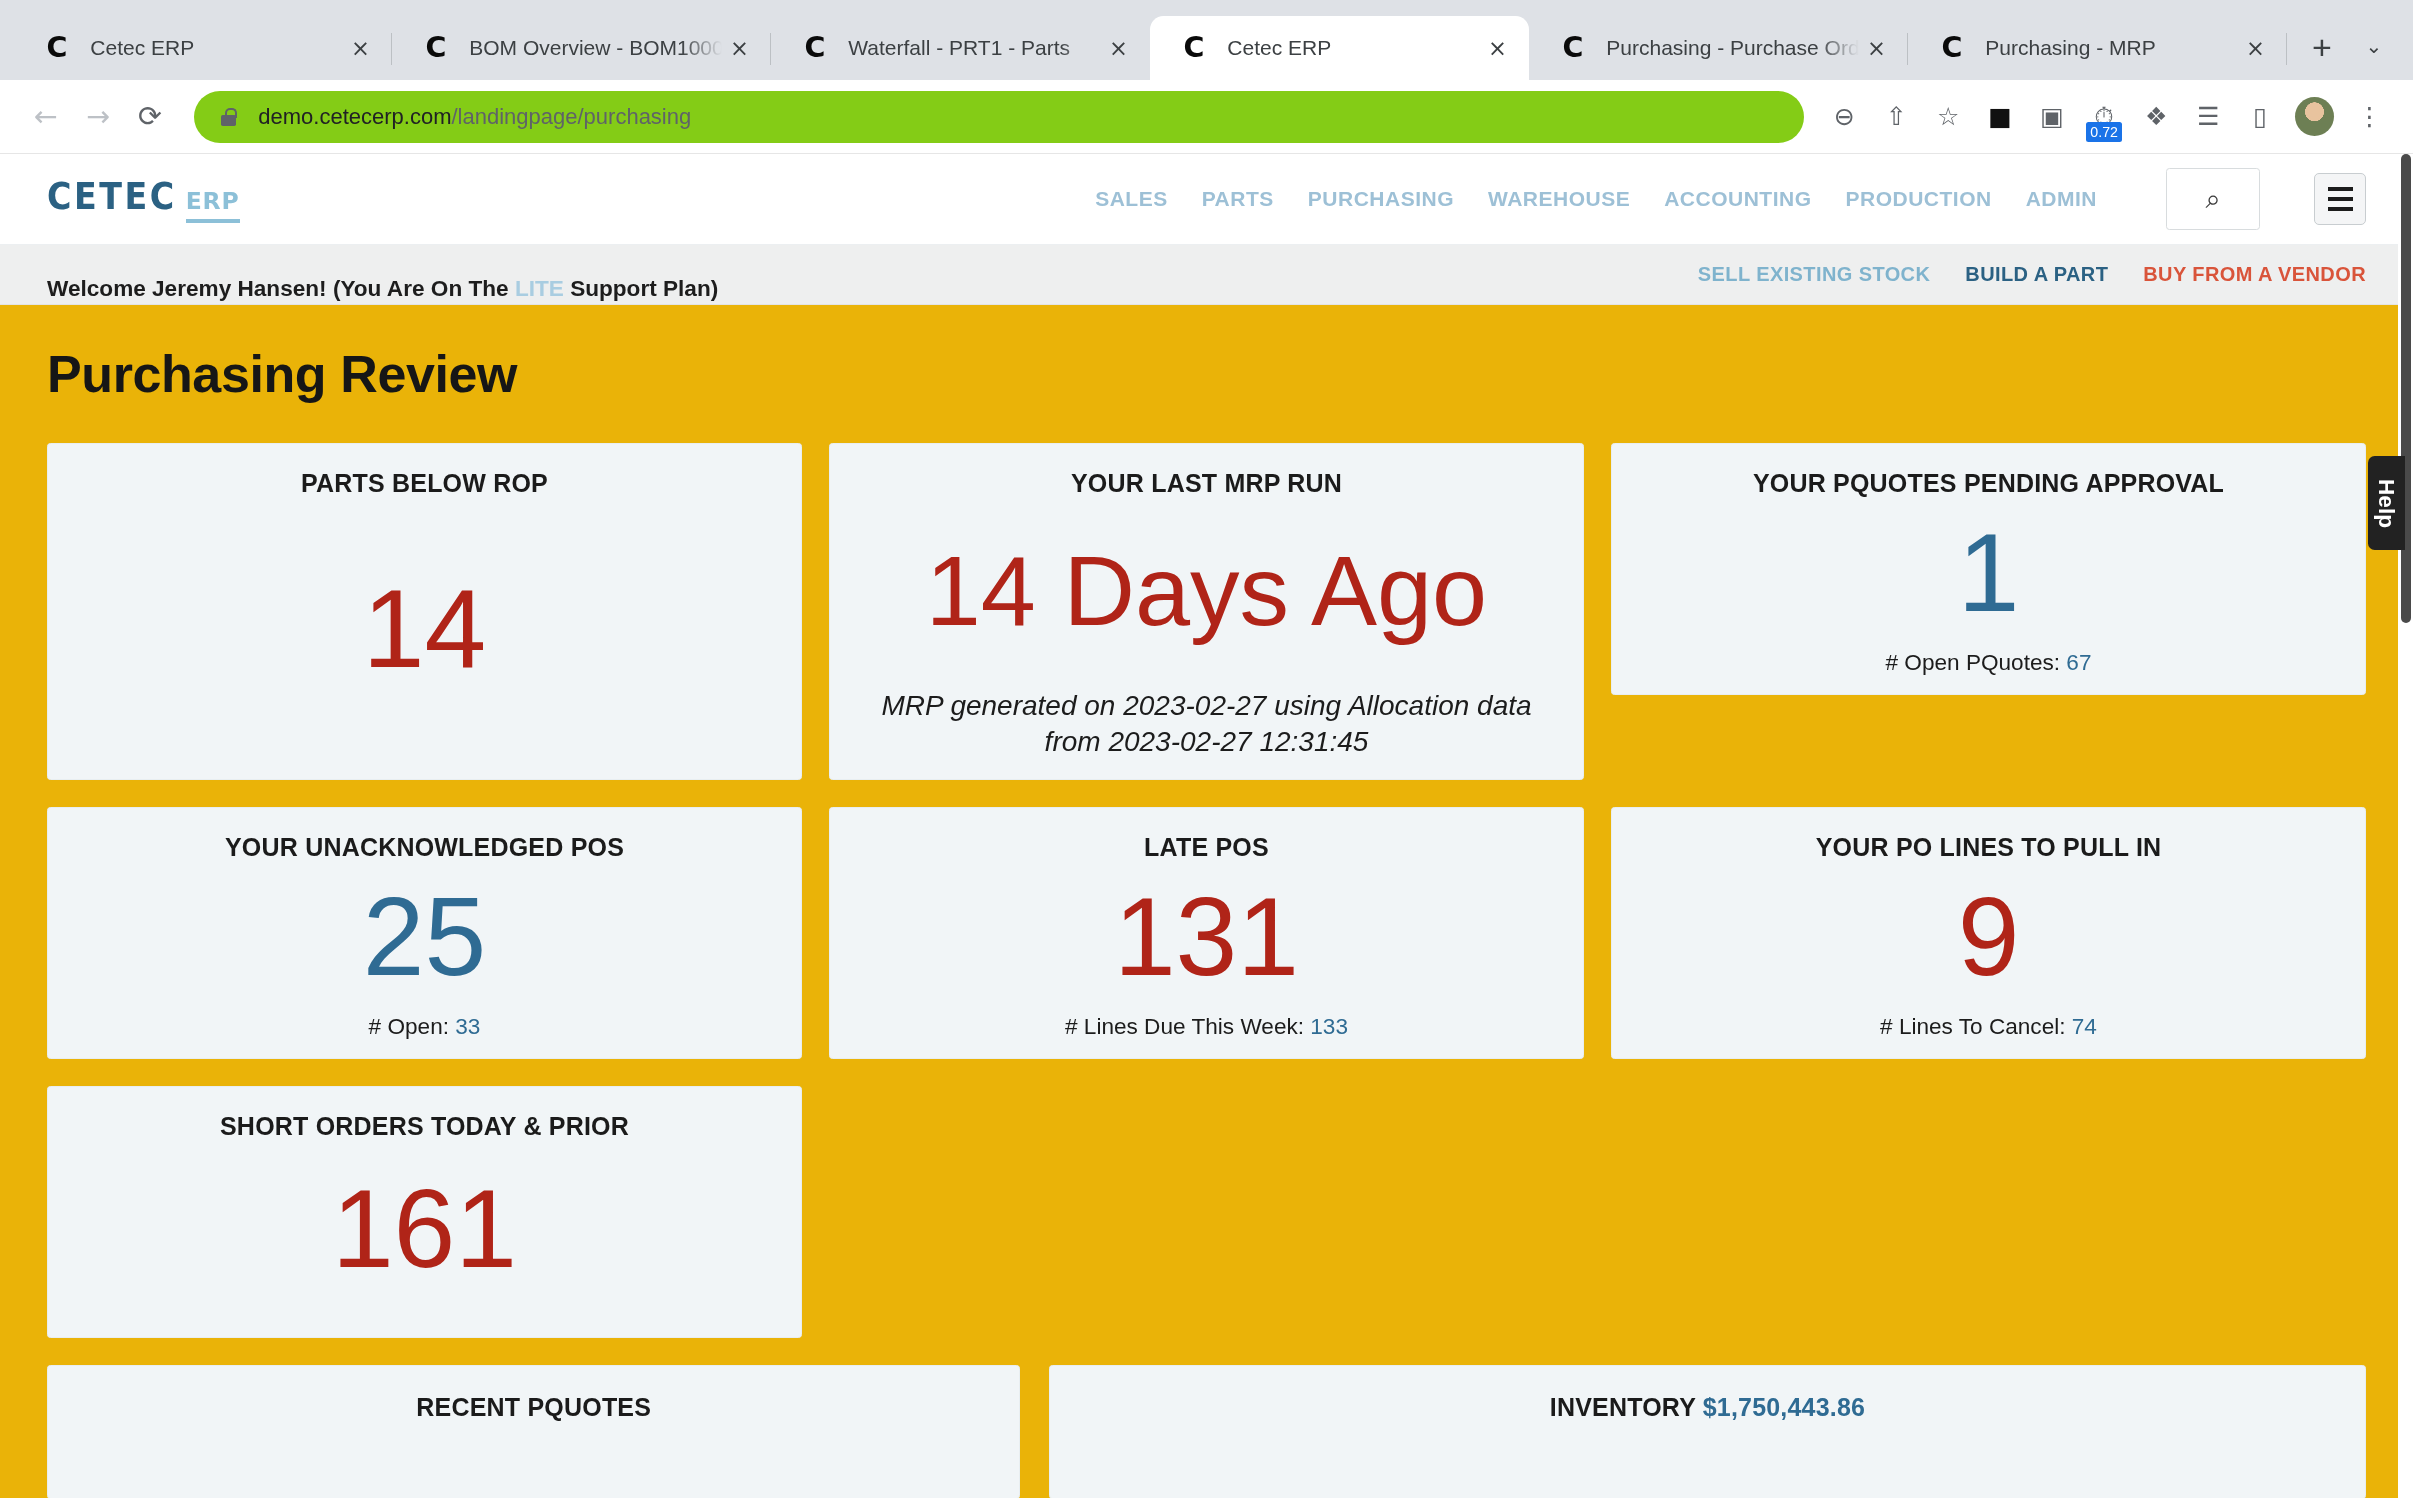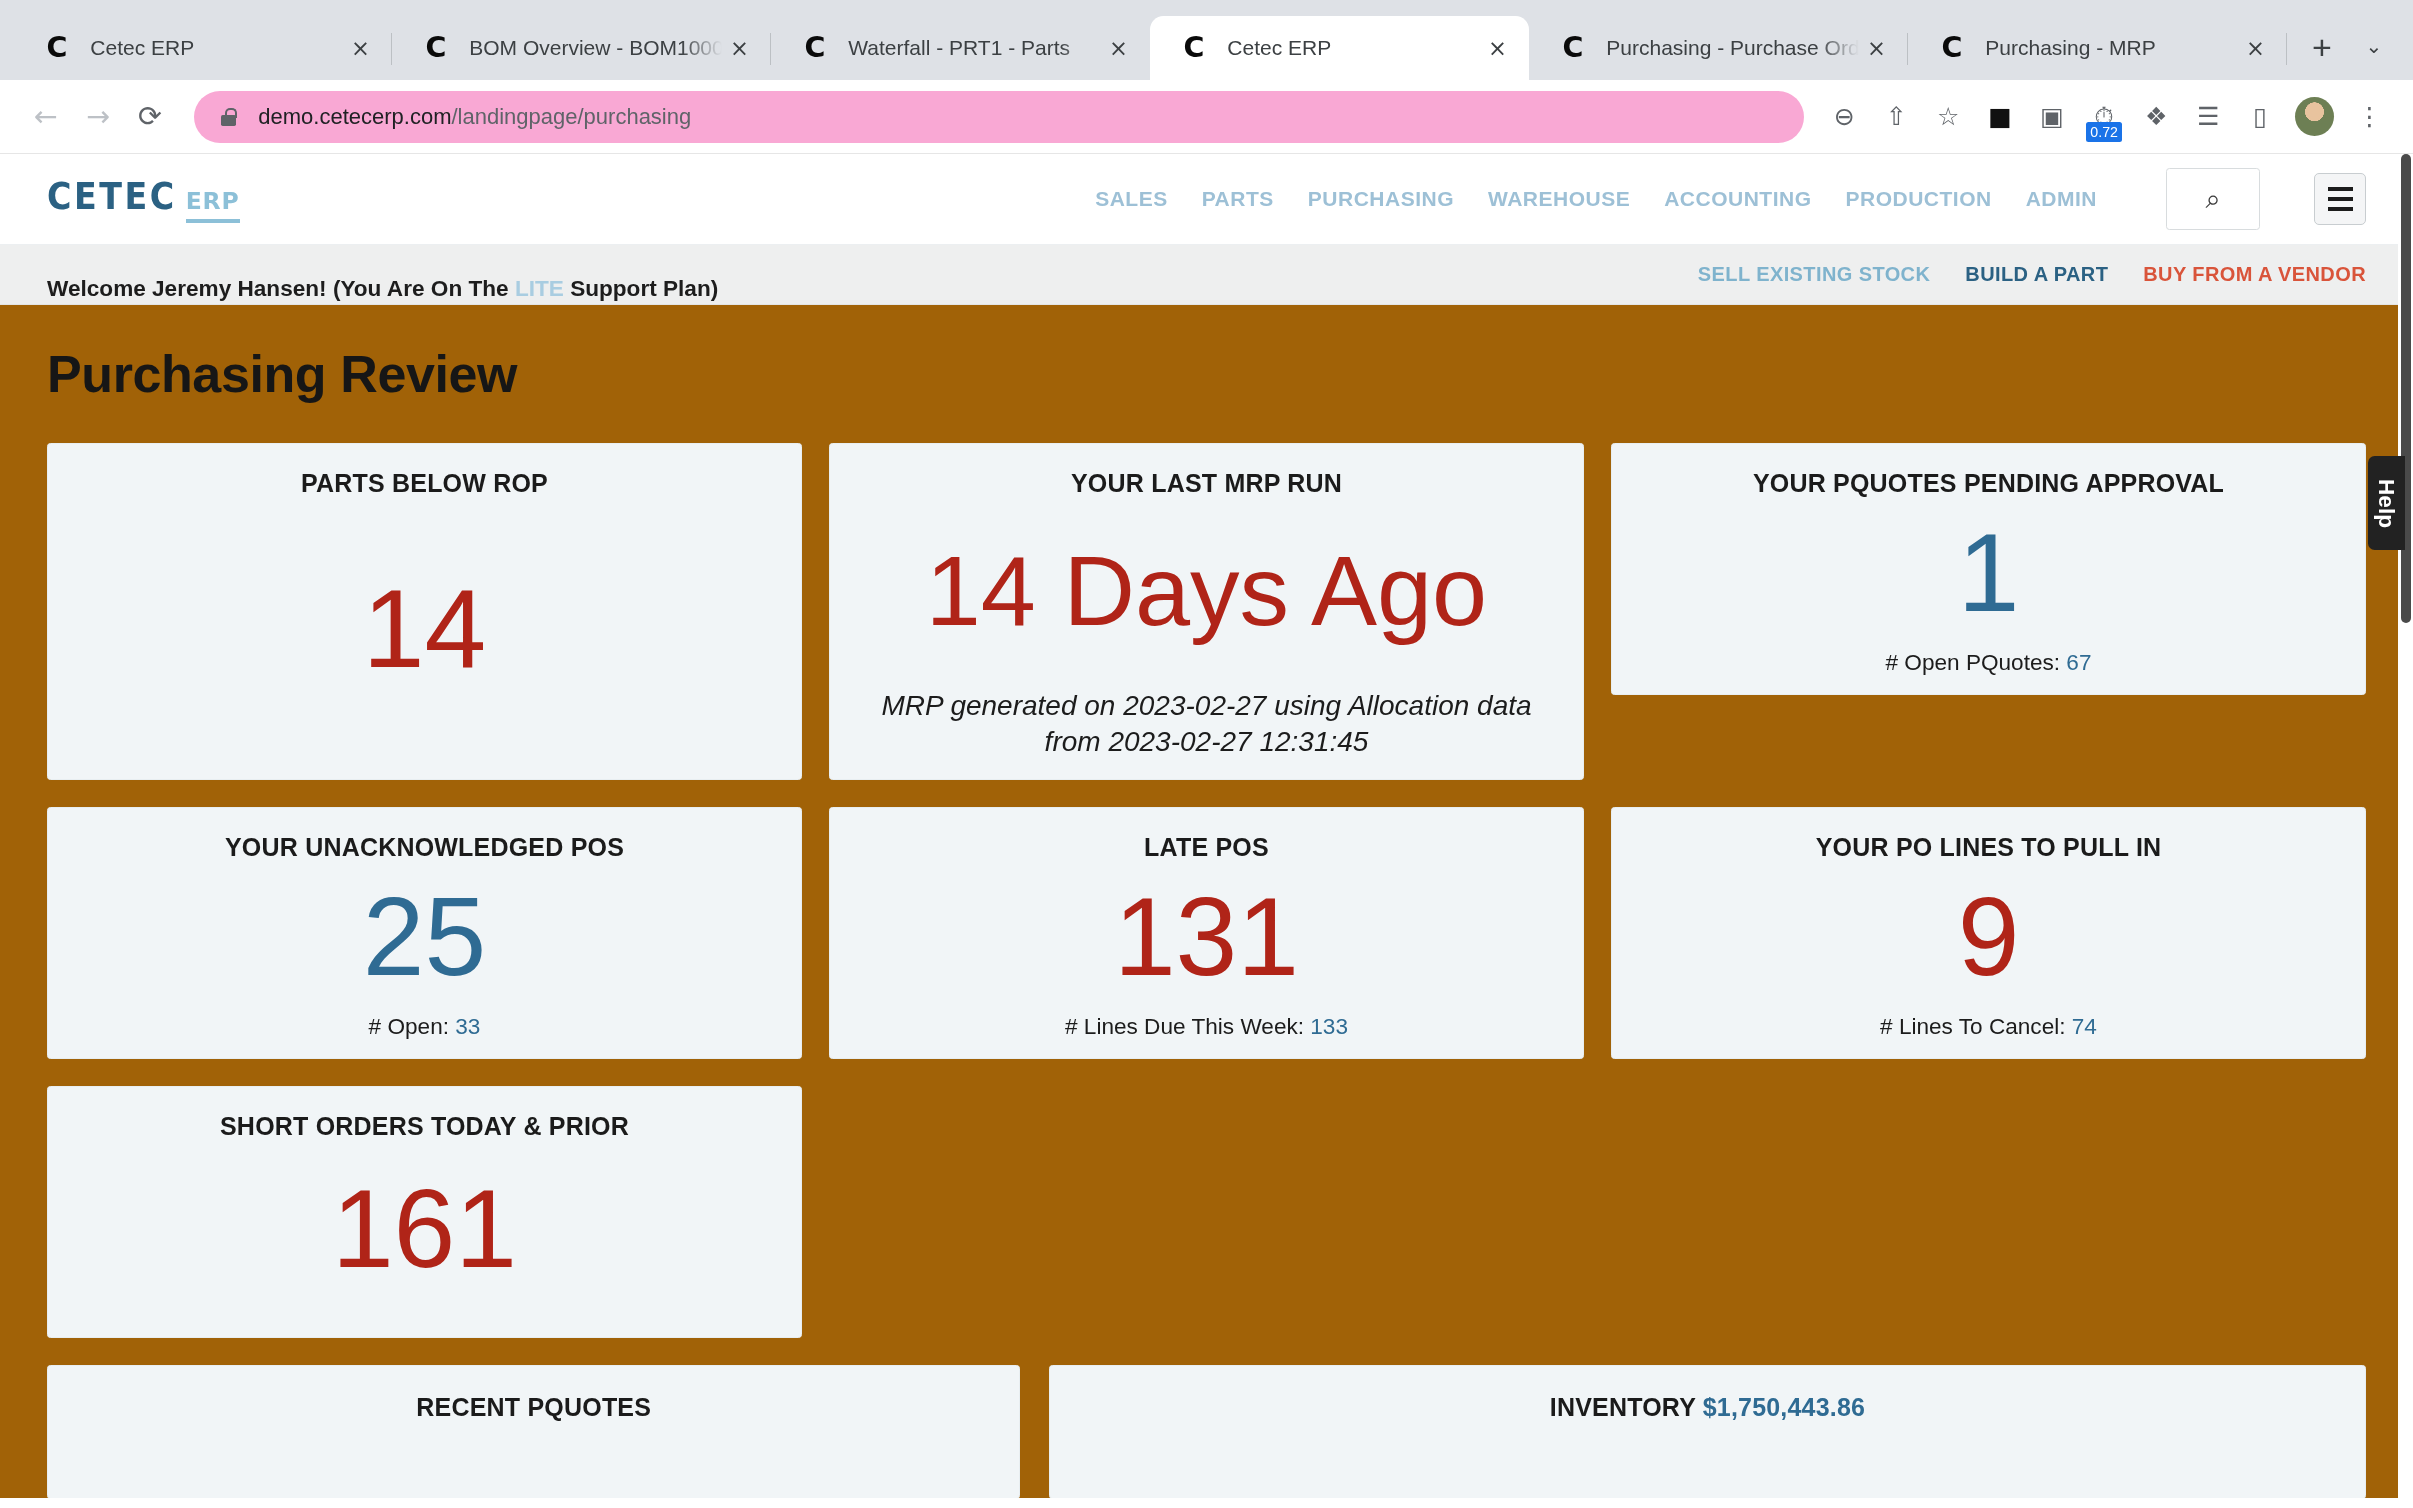--- a/index.html
+++ b/index.html
@@ -93,21 +93,21 @@
     display: flex; align-items: center; justify-content: center;
     font-size: 28.5px;
     color: #5f6368;
     flex: 0 0 52px;
     font-family: "DejaVu Sans", sans-serif;
   }
   .nav-btn.disabled { color: #bdc1c6; }
   .omnibox {
     flex: 1 1 auto;
     height: 52px;
-    background: #f9a8d4;
+    background: #84cc16;
     border-radius: 27px;
     display: flex;
     align-items: center;
     margin: 0 17px 0 18.4px;
     padding: 0 23.5px;
     min-width: 0;
   }
   .lock-icon {
     width: 22px; height: 22px;
     flex: 0 0 22px;
@@ -165,21 +165,21 @@
     margin: 0 6.7px;
     flex: 0 0 39px;
   }
 
   
   .app-viewport {
     width: 2413px;
     height: 1344px;
     position: relative;
     overflow: hidden;
-    background: #a16207;
+    background: #eab308;
   }
   .app-header {
     height: 91px;
     background: #ffffff;
     display: flex;
     align-items: center;
     padding: 0 47px 0 47px;
     border-bottom: 0.8px solid #eceff1;
   }
   .logo {

